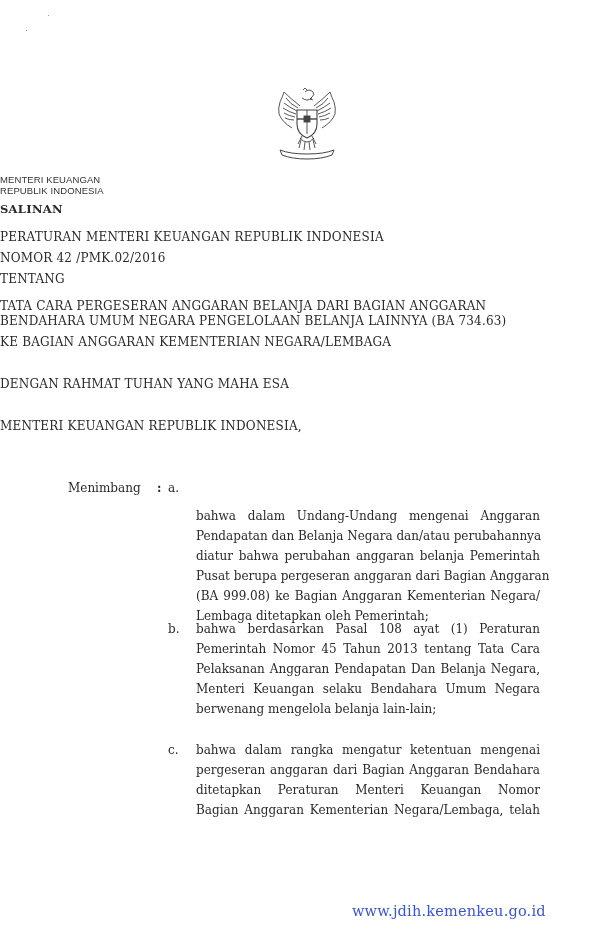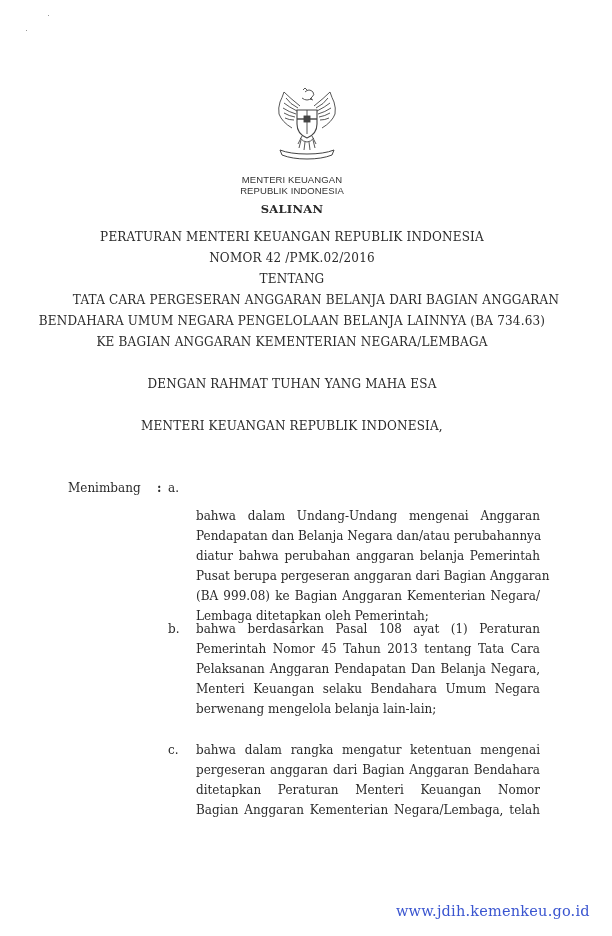--- a/index.html
+++ b/index.html
@@ -1,32 +1,32 @@
 <!DOCTYPE html>
 <html><head>
 <meta charset="utf-8">
 <style>
   html, body { margin:0; padding:0; background:#ffffff; }
   body { width:612px; height:936px; position:relative; overflow:hidden;
          font-family:"DejaVu Serif", "Liberation Serif", serif; color:#2a2a2a; }
   .abs { position:absolute; }
-  .center { left:0; width:584px; text-align:center; }
+  .center { left:0; width:584px; }
   .speck { width:1px; height:1px; background:#999; }
   .emblem { left:272px; top:86px; width:70px; height:84px; }
   .sans { font-family:"Liberation Sans", sans-serif; }
   .ministry { font-size:9.5px; line-height:10px; color:#333; letter-spacing:0.1px; }
   .salinan { top:202px; font-size:11.5px; font-weight:bold; letter-spacing:0.3px; }
   .title { font-size:12px; letter-spacing:0.2px; }
   .label { left:68px; top:481px; font-size:12px; }
   .colon { left:157px; top:481px; font-size:12px; font-weight:bold; }
   .item-letter { left:168px; font-size:12px; }
   .para { left:196px; width:344px; font-size:12px; line-height:20.1px; text-align:justify; }
   .para .ln { display:block; text-align:justify; text-align-last:justify; white-space:nowrap; }
   .para .ln.last { text-align-last:left; }
-  .footer-link { left:352px; top:903px; font-size:14.5px; color:#3a55d0; letter-spacing:0.2px;margin-left:44px; }
+  .footer-link { left:352px; top:903px; font-size:14.5px; color:#3a55d0; letter-spacing:0.2px; }
 </style>
 </head>
 <body>
 
 <div class="abs speck" style="left:48px;top:15px;"></div>
 <div class="abs speck" style="left:26px;top:30px;"></div>
 
 <div class="abs emblem">
   <svg width="70" height="84" viewBox="0 0 70 84">
     <g fill="none" stroke="#444" stroke-width="0.9">
@@ -64,21 +64,21 @@
   </svg>
 </div>
 
 <div class="abs center sans ministry" style="top:175px;">MENTERI KEUANGAN</div>
 <div class="abs center sans ministry" style="top:186px;">REPUBLIK INDONESIA</div>
 <div class="abs center salinan">SALINAN</div>
 
 <div class="abs center title" style="top:230px;">PERATURAN MENTERI KEUANGAN REPUBLIK INDONESIA</div>
 <div class="abs center title" style="top:251px;">NOMOR  42 /PMK.02/2016</div>
 <div class="abs center title" style="top:272px;">TENTANG</div>
-<div class="abs center title" style="top:293px;padding-left:24px;">TATA CARA PERGESERAN ANGGARAN BELANJA DARI BAGIAN ANGGARAN</div>
+<div class="abs center title" style="top:299px;">TATA CARA PERGESERAN ANGGARAN BELANJA DARI BAGIAN ANGGARAN</div>
 <div class="abs center title" style="top:314px;">BENDAHARA UMUM NEGARA PENGELOLAAN BELANJA LAINNYA (BA 734.63)</div>
 <div class="abs center title" style="top:335px;">KE BAGIAN ANGGARAN KEMENTERIAN NEGARA/LEMBAGA</div>
 
 <div class="abs center title" style="top:377px;">DENGAN RAHMAT TUHAN YANG MAHA ESA</div>
 <div class="abs center title" style="top:419px;">MENTERI KEUANGAN REPUBLIK INDONESIA,</div>
 
 <div class="abs label">Menimbang</div>
 <div class="abs colon">:</div>
 
 <div class="abs item-letter" style="top:481px;">a.</div>

